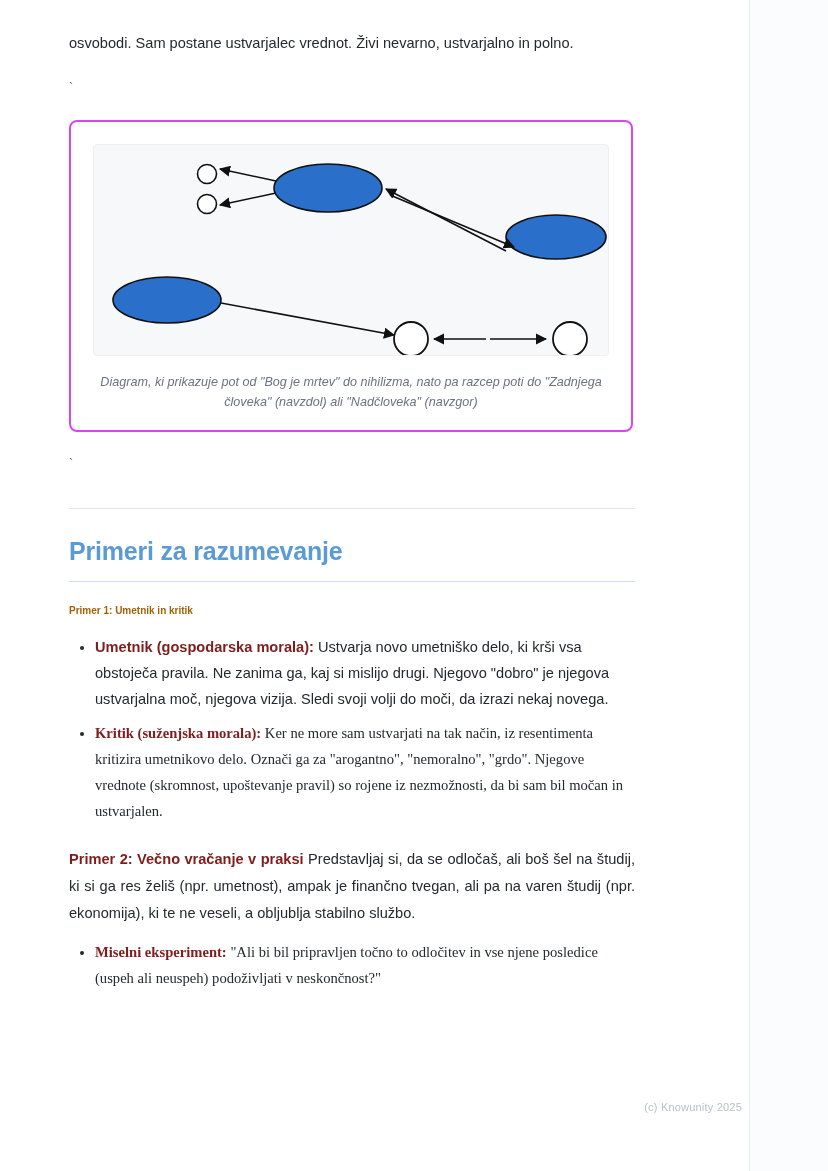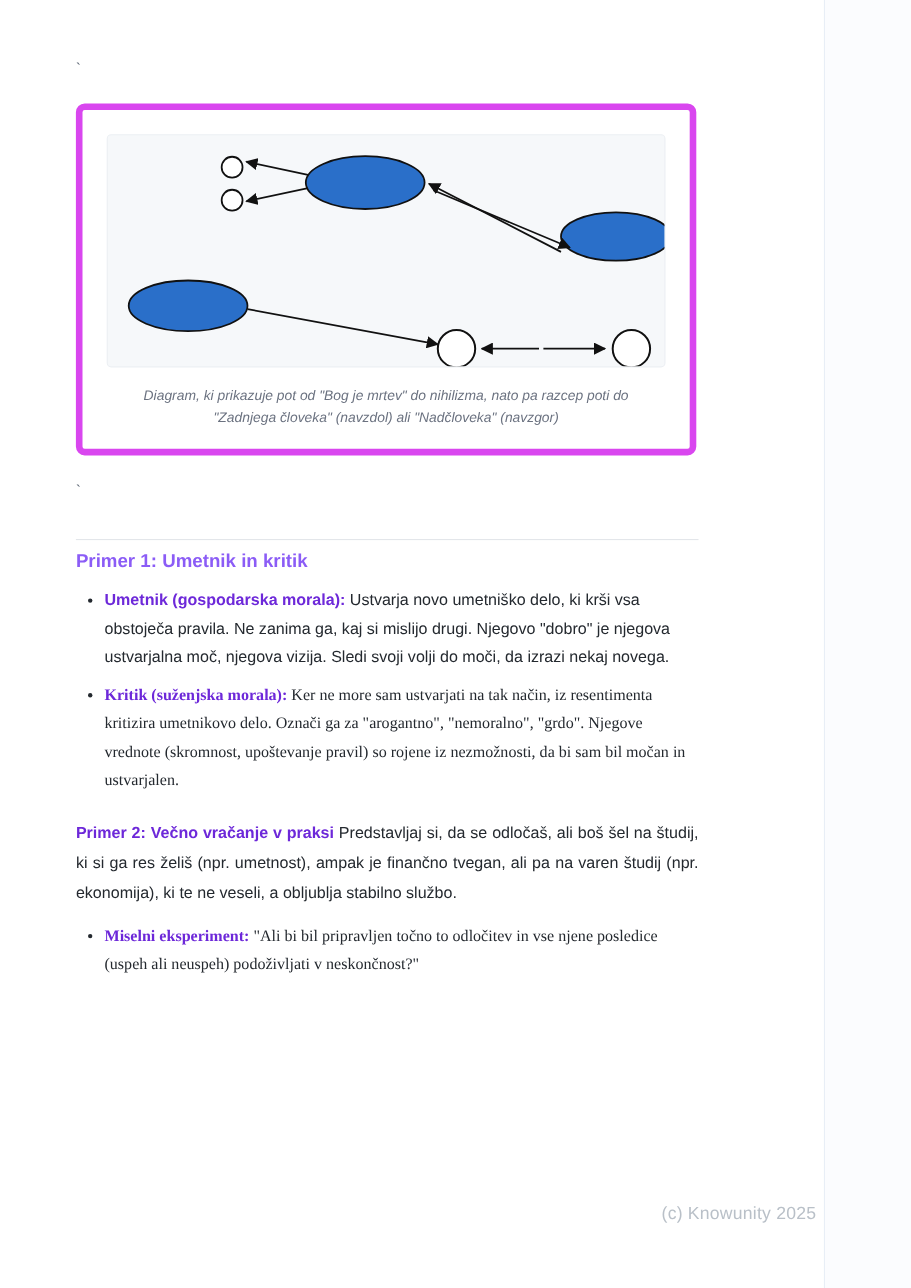--- a/index.html
+++ b/index.html
@@ -48,21 +48,21 @@
     color: #5a6472;
     line-height: 20px;
     margin: 22px 0 0 0;
     letter-spacing: 0;
   }
   
   .figure-card {
     margin-top: 22px;
     width: 564px;
     box-sizing: border-box;
-    border: 6px solid #d946ef;
+    border: 2px solid #d946ef;
     border-radius: 8px;
     background: #ffffff;
     padding: 22px 22px 18px 22px;
   }
   .figure-inner {
     background: #f6f8fa;
     border: 1px solid #eceff3;
     border-radius: 4px;
     width: 100%;
     height: 212px;
@@ -89,65 +89,66 @@
     font-size: 25px;
     line-height: 32px;
     font-weight: bold;
     color: #5b9bd5;
     margin: 26px 0 0 0;
     padding-bottom: 14px;
     border-bottom: 1px solid #cfe0f2;
     letter-spacing: -0.2px;
   }
   h3.sub-title {
-    font-size: 17px;
+    font-size: 10px;
     line-height: 22px;
     font-weight: bold;
-    color: #8b5cf6;
-    margin: 8px 0 0 0;
+    color: #a16207;
+    margin: 18px 0 0 0;
   }
   ul.bullets {
     margin: 12px 0 0 0;
     padding-left: 26px;
     list-style: disc;
   }
   ul.bullets li {
     font-size: 14.6px;
     line-height: 26px;
     color: #24292f;
     margin-bottom: 8px;
   }
   ul.bullets li:last-child { margin-bottom: 0; font-family: Liberation Serif, serif; }
-  li b, p b { font-weight: bold; color: #6d28d9; }
+  li b, p b { font-weight: bold; color: #7f1d1d; }
   p.para-justified {
     font-size: 14.6px;
     line-height: 27px;
     color: #24292f;
     margin: 22px 0 12px 0;
     text-align: justify;
   }
   .footer-note {
     position: absolute;
     right: 86px;
     bottom: 58px;
-    font-size: 16px;
+    font-size: 11px;
     color: #b9c0c8;
     letter-spacing: 0.2px;
   }
   svg { display: block; }
 </style>
 </head>
 <body>
 
 <div class="page">
 
   <div class="right-strip"></div>
 
   <div class="content">
 
+    <p class="body-text">osvobodi. Sam postane ustvarjalec vrednot. Živi nevarno, ustvarjalno in polno.</p>
 
     <p class="tick">`</p>
 
     <div class="figure-card">
       <div class="figure-inner">
         <svg width="520" height="212" viewBox="0 0 520 212" xmlns="http://www.w3.org/2000/svg">
           <defs>
             <marker id="arrow" viewBox="0 0 10 10" refX="9" refY="5" markerWidth="7" markerHeight="7" orient="auto-start-reverse">
               <path d="M 0 0 L 10 5 L 0 10 z" fill="#111111"></path>
             </marker>
@@ -174,20 +175,21 @@
           <line x1="396" y1="194" x2="452" y2="194" stroke="#111111" stroke-width="1.6" marker-end="url(#arrow)"></line>
         </svg>
       </div>
       <div class="figure-caption">Diagram, ki prikazuje pot od "Bog je mrtev" do nihilizma, nato pa razcep poti do "Zadnjega človeka" (navzdol) ali "Nadčloveka" (navzgor)</div>
     </div>
 
     <p class="tick">`</p>
 
     <hr class="sep">
 
+    <h2 class="section-title">Primeri za razumevanje</h2>
 
     <h3 class="sub-title">Primer 1: Umetnik in kritik</h3>
 
     <ul class="bullets">
       <li><b>Umetnik (gospodarska morala):</b><span> Ustvarja novo umetniško delo, ki krši vsa obstoječa pravila. Ne zanima ga, kaj si mislijo drugi. Njegovo "dobro" je njegova ustvarjalna moč, njegova vizija. Sledi svoji volji do moči, da izrazi nekaj novega.</span></li>
       <li><b>Kritik (suženjska morala):</b><span> Ker ne more sam ustvarjati na tak način, iz resentimenta kritizira umetnikovo delo. Označi ga za "arogantno", "nemoralno", "grdo". Njegove vrednote (skromnost, upoštevanje pravil) so rojene iz nezmožnosti, da bi sam bil močan in ustvarjalen.</span></li>
     </ul>
 
     <p class="para-justified"><b>Primer 2: Večno vračanje v praksi</b><span> Predstavljaj si, da se odločaš, ali boš šel na študij, ki si ga res želiš (npr. umetnost), ampak je finančno tvegan, ali pa na varen študij (npr. ekonomija), ki te ne veseli, a obljublja stabilno službo.</span></p>
 

